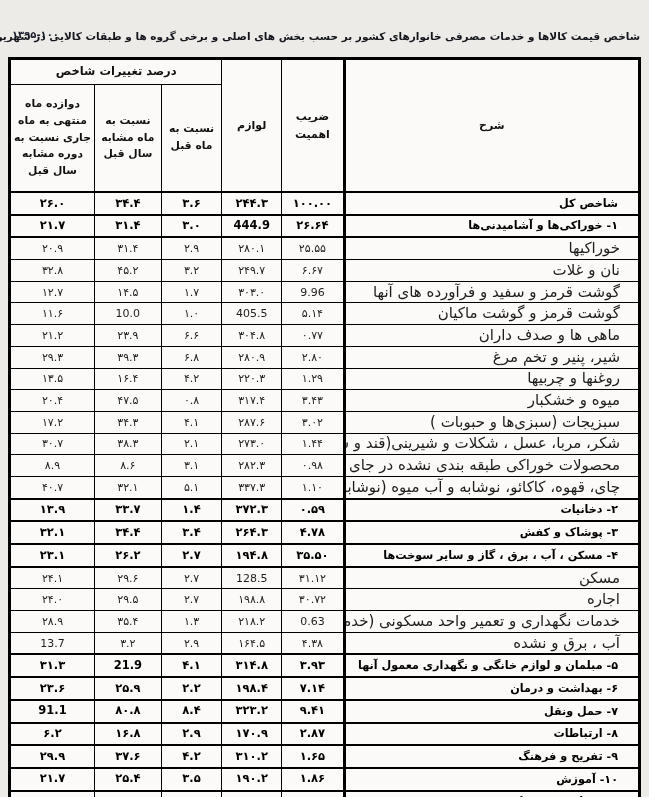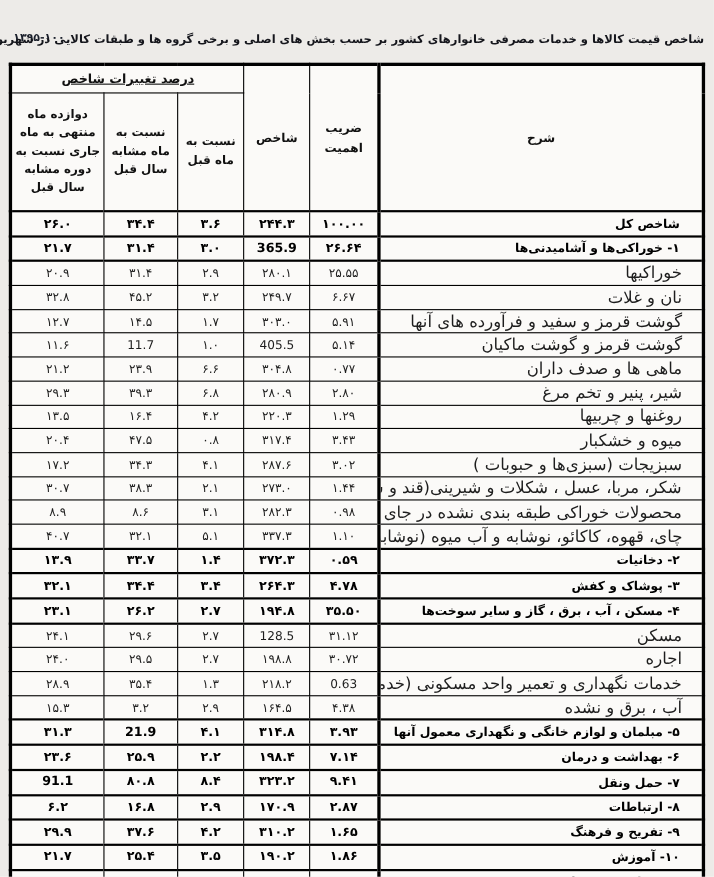--- a/index.html
+++ b/index.html
@@ -40,21 +40,21 @@
   col.c-ttm{width:84px;}
   th,td{
     border:1.8px solid #000;
     font-size:11px;
     text-align:center;
     vertical-align:middle;
     padding:1px 3px;
     overflow:hidden;
   }
   thead th{font-weight:bold;color:#111;line-height:1.55;}
-  th.group-hdr{height:22px;font-size:11.5px;text-decoration:underline;}
+  th.group-hdr{height:22px;font-size:11.5px;}
   th.sub-hdr{height:104px;font-size:10.8px;}
   th.desc-hdr,td.desc{border-left-width:3px;}
   tbody td{height:20.7px;padding:0 4px;font-weight:400;color:#1d1d1d;font-size:11px;line-height:1;}
   tbody td.desc{text-align:right;padding-right:18px;font-size:15px;white-space:nowrap;}
   tbody tr.bold td{font-weight:bold;font-size:11.5px;color:#000;
     border-top-width:2.6px;border-bottom-width:2.6px;}
   tbody tr.bold td.desc{padding-right:20px;font-size:11.2px;}
 </style>
 </head>
 <body>
@@ -68,42 +68,42 @@
       <col class="c-weight">
       <col class="c-index">
     <col class="c-mom">
       <col class="c-yoy">
       <col class="c-ttm">
   </colgroup>
   <thead>
     <tr>
       <th rowspan="2" class="desc-hdr">شرح</th>
       <th rowspan="2">ضریب اهمیت</th>
-      <th rowspan="2">شاخص</th>
+      <th rowspan="2">لوازم</th>
       <th colspan="3" class="group-hdr">درصد تغییرات شاخص</th>
     </tr>
     <tr>
       <th class="sub-hdr">نسبت به ماه قبل</th>
       <th class="sub-hdr">نسبت به ماه مشابه سال قبل</th>
       <th class="sub-hdr">دوازده ماه منتهی به ماه جاری نسبت به دوره مشابه سال قبل</th>
     </tr>
   </thead>
   <tbody>
       <tr class="bold">
         <td class="desc">شاخص کل</td>
         <td>۱۰۰.۰۰</td>
         <td>۲۴۴.۳</td>
         <td>۳.۶</td>
         <td>۳۴.۴</td>
         <td>۲۶.۰</td>
       </tr>
       <tr class="bold">
         <td class="desc">۱- خوراکی‌ها و آشامیدنی‌ها</td>
         <td>۲۶.۶۴</td>
-        <td>365.9</td>
+        <td>444.9</td>
         <td>۳.۰</td>
         <td>۳۱.۴</td>
         <td>۲۱.۷</td>
       </tr>
       <tr>
         <td class="desc">خوراکیها</td>
         <td>۲۵.۵۵</td>
         <td>۲۸۰.۱</td>
         <td>۲.۹</td>
         <td>۳۱.۴</td>
@@ -112,32 +112,32 @@
       <tr>
         <td class="desc">نان و غلات</td>
         <td>۶.۶۷</td>
         <td>۲۴۹.۷</td>
         <td>۳.۲</td>
         <td>۴۵.۲</td>
         <td>۳۲.۸</td>
       </tr>
       <tr>
         <td class="desc">گوشت قرمز و سفید و فرآورده های آنها</td>
-        <td>۵.۹۱</td>
+        <td>9.96</td>
         <td>۳۰۳.۰</td>
         <td>۱.۷</td>
         <td>۱۴.۵</td>
         <td>۱۲.۷</td>
       </tr>
       <tr>
         <td class="desc">گوشت قرمز و گوشت ماکیان</td>
         <td>۵.۱۴</td>
         <td>405.5</td>
         <td>۱.۰</td>
-        <td>11.7</td>
+        <td>10.0</td>
         <td>۱۱.۶</td>
       </tr>
       <tr>
         <td class="desc">ماهی ها و صدف داران</td>
         <td>۰.۷۷</td>
         <td>۳۰۴.۸</td>
         <td>۶.۶</td>
         <td>۲۳.۹</td>
         <td>۲۱.۲</td>
       </tr>
@@ -244,21 +244,21 @@
         <td>۱.۳</td>
         <td>۳۵.۴</td>
         <td>۲۸.۹</td>
       </tr>
       <tr>
         <td class="desc">آب ، برق و نشده</td>
         <td>۴.۳۸</td>
         <td>۱۶۴.۵</td>
         <td>۲.۹</td>
         <td>۳.۲</td>
-        <td>۱۵.۳</td>
+        <td>13.7</td>
       </tr>
       <tr class="bold">
         <td class="desc">۵- مبلمان و لوازم خانگی و نگهداری معمول آنها</td>
         <td>۳.۹۳</td>
         <td>۳۱۴.۸</td>
         <td>۴.۱</td>
         <td>21.9</td>
         <td>۳۱.۳</td>
       </tr>
       <tr class="bold">

